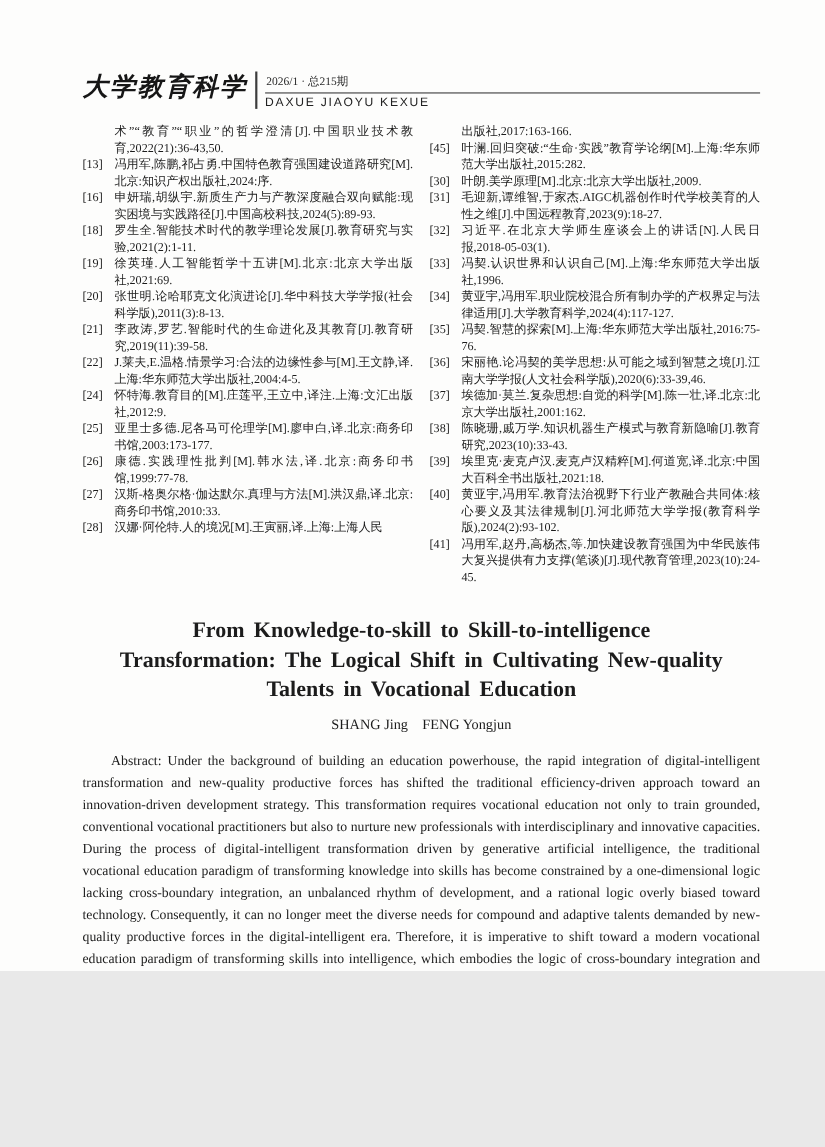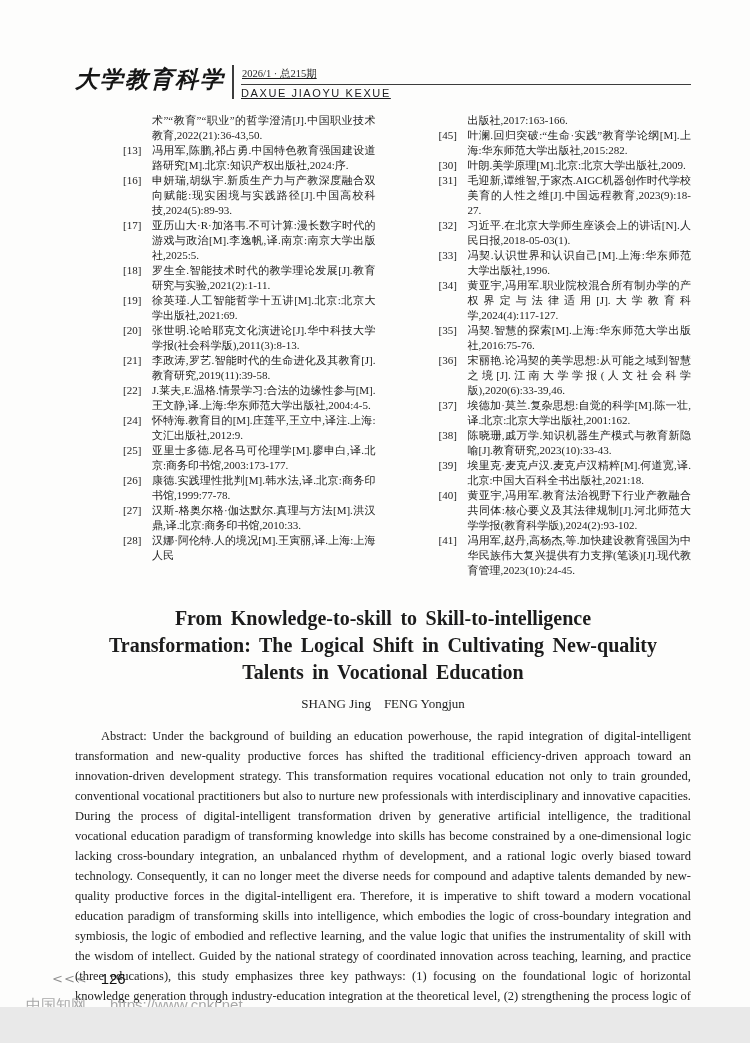--- a/index.html
+++ b/index.html
@@ -1,37 +1,37 @@
 <!DOCTYPE html>
 <html><head>
 <meta charset="utf-8">
 <style>
   html,body { margin:0; padding:0; background:#e9e9e9; }
   .page {
-    position:relative; width:750px; height:1007px; margin:0 auto;
+    position:relative; width:750px; height:883px; margin:0 auto;
     background:#fdfdfc; color:#1c1c1c; overflow:hidden;
     font-family:"Liberation Serif","DejaVu Serif",serif;
   }
   .content { position:absolute; left:75px; top:64px; width:616px; }
 
   
   .masthead { display:flex; align-items:stretch; }
   .logo {
     font-family:"DejaVu Serif",serif; font-style:italic; font-weight:700;
     font-size:23px; letter-spacing:2px; line-height:30px; padding-right:7px;
     white-space:nowrap; color:#161616;
   }
-  .mast-right { flex:1; border-left:2px solid #3c3c3c; padding-left:7px; margin-top:1px;text-decoration:underline; }
+  .mast-right { flex:1; border-left:2px solid #3c3c3c; padding-left:7px; margin-top:1px; }
   .issue { font-size:10.5px; color:#2a2a2a; padding:2px 0 3px 1px; border-bottom:1.5px solid #3c3c3c; }
   .pinyin { font-family:"Liberation Sans","DejaVu Sans",sans-serif; font-size:11px;
     letter-spacing:1.6px; color:#222; padding-top:2px; }
 
   
   .refs { display:flex; gap:15px; margin-top:14px; font-size:11px; line-height:15px; }
-  .ref-col { flex:1; min-width:0;margin-left:48px; }
+  .ref-col { flex:1; min-width:0; }
   .ref-frag { padding-left:29px; text-align:justify; }
   .ref-item { display:flex; }
   .ref-num { flex:0 0 29px; }
   .ref-text { flex:1; text-align:justify; }
 
   
   .title { text-align:center; font-weight:700; font-size:20px; line-height:27px;
     word-spacing:3.5px; margin-top:27px; }
   .authors { text-align:center; font-size:13px; margin-top:9px; }
 
@@ -71,24 +71,20 @@
         <div>
             <div class="ref-item">
               <span class="ref-num">[13]</span>
               <span class="ref-text">冯用军,陈鹏,祁占勇.中国特色教育强国建设道路研究[M].北京:知识产权出版社,2024:序.</span>
             </div>
             <div class="ref-item">
               <span class="ref-num">[16]</span>
               <span class="ref-text">申妍瑞,胡纵宇.新质生产力与产教深度融合双向赋能:现实困境与实践路径[J].中国高校科技,2024(5):89-93.</span>
             </div>
             <div class="ref-item">
-              <span class="ref-num">[17]</span>
-              <span class="ref-text">亚历山大·R·加洛韦.不可计算:漫长数字时代的游戏与政治[M].李逸帆,译.南京:南京大学出版社,2025:5.</span>
-            </div>
-            <div class="ref-item">
               <span class="ref-num">[18]</span>
               <span class="ref-text">罗生全.智能技术时代的教学理论发展[J].教育研究与实验,2021(2):1-11.</span>
             </div>
             <div class="ref-item">
               <span class="ref-num">[19]</span>
               <span class="ref-text">徐英瑾.人工智能哲学十五讲[M].北京:北京大学出版社,2021:69.</span>
             </div>
             <div class="ref-item">
               <span class="ref-num">[20]</span>
               <span class="ref-text">张世明.论哈耶克文化演进论[J].华中科技大学学报(社会科学版),2011(3):8-13.</span>

